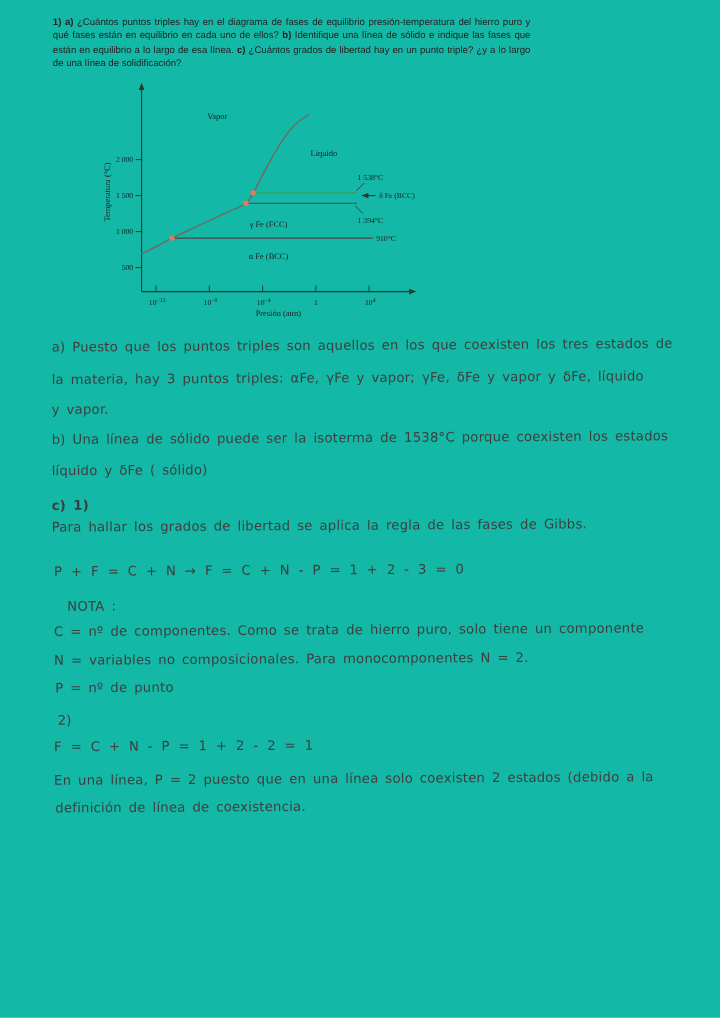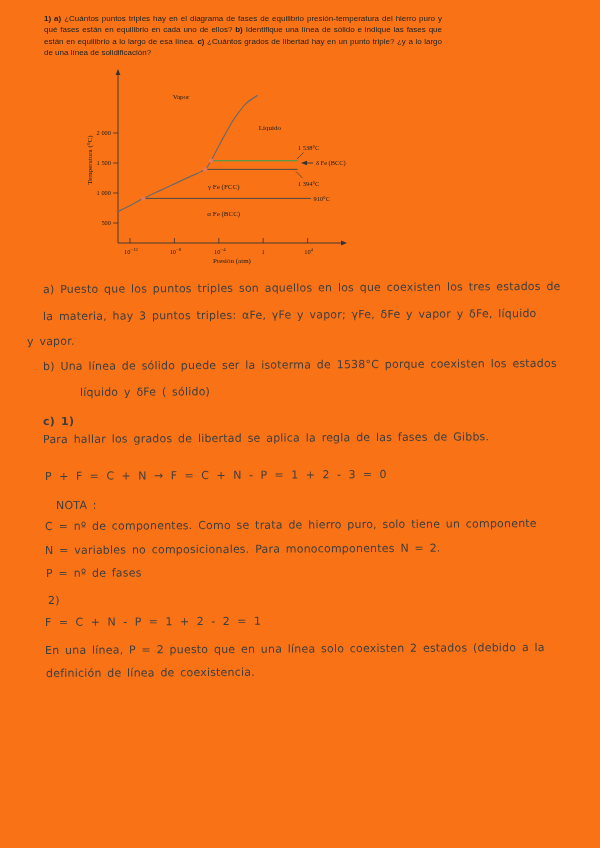--- a/index.html
+++ b/index.html
@@ -1,18 +1,18 @@
 <!DOCTYPE html>
 <html><head>
 <meta charset="utf-8">
 <style>
   * { margin:0; padding:0; box-sizing:border-box; }
   html,body { width:600px; height:848px; }
   body { background:#ffffff; position:relative; font-family:"Liberation Sans", sans-serif; overflow:hidden; }
-  .page { position:absolute; inset:0; background:#f97316; }
+  .page { position:absolute; inset:0; background:#14b8a6; }
 
   .question { position:absolute; left:44px; top:13px; width:398px;
               font-size:8px; line-height:11.4px; color:#232323; text-align:justify; }
   .question b { font-weight:bold; }
 
   #phase-svg { position:absolute; left:40px; top:60px; }
   #phase-svg text { font-family:"Liberation Serif", serif; fill:#1d1d1d; }
 
   .hand { position:absolute; font-family:"DejaVu Sans", sans-serif; font-size:11px;
           color:#3e3e3e; letter-spacing:0.2px; word-spacing:2px; white-space:nowrap;
@@ -69,32 +69,32 @@
       <text x="229.85999999999999" y="69.9" font-size="7" text-anchor="middle">Líquido</text>
       <text x="183.795" y="129.3" font-size="7" text-anchor="middle">γ Fe (FCC)</text>
       <text x="183.795" y="155.70000000000002" font-size="7" text-anchor="middle">α Fe (BCC)</text>
       <circle cx="103.32" cy="138.4" r="2.2" fill="#e5795e"></circle>
       <circle cx="165.036" cy="109.36" r="2.2" fill="#e5795e"></circle>
       <circle cx="171.03" cy="100.72" r="2.2" fill="#e5795e"></circle>
     </svg>
 
   <div class="hand" style="left:43px; top:283px;">a) Puesto que los puntos triples son aquellos en los que coexisten los tres estados de</div>
   <div class="hand" style="left:43px; top:310px;">la materia, hay 3 puntos triples: αFe, γFe y vapor; γFe, δFe y vapor y δFe, líquido</div>
-  <div class="hand" style="left:27px; top:335px;">y vapor.</div>
+  <div class="hand" style="left:43px; top:335px;">y vapor.</div>
 
   <div class="hand" style="left:43px; top:360px;">b) Una línea de sólido puede ser la isoterma de 1538°C porque coexisten los estados</div>
-  <div class="hand" style="left:43px; top:386px;margin-left:37px;">líquido y δFe ( sólido)</div>
+  <div class="hand" style="left:43px; top:386px;">líquido y δFe ( sólido)</div>
 
   <div class="hand" style="left:43px; top:415px;font-weight:bold;">c) 1)</div>
   <div class="hand" style="left:43px; top:433px;">Para hallar los grados de libertad se aplica la regla de las fases de Gibbs.</div>
   <div class="hand f" style="left:45px; top:470px;">P + F = C + N → F = C + N - P = 1 + 2 - 3 = 0</div>
 
   <div class="hand" style="left:56px; top:499px;">NOTA :</div>
   <div class="hand" style="left:45px; top:520px;">C = nº de componentes. Como se trata de hierro puro, solo tiene un componente</div>
   <div class="hand" style="left:45px; top:544px;">N = variables no composicionales. Para monocomponentes N = 2.</div>
-  <div class="hand" style="left:46px; top:567px;">P = nº de fases</div>
+  <div class="hand" style="left:46px; top:567px;">P = nº de punto</div>
 
   <div class="hand" style="left:48px; top:594px;">2)</div>
   <div class="hand f" style="left:45px; top:616px;">F = C + N - P = 1 + 2 - 2 = 1</div>
   <div class="hand" style="left:45px; top:644px;">En una línea, P = 2 puesto que en una línea solo coexisten 2 estados (debido a la</div>
   <div class="hand" style="left:46px; top:667px;">definición de línea de coexistencia.</div>
 
 </div>
 
 </body></html>

